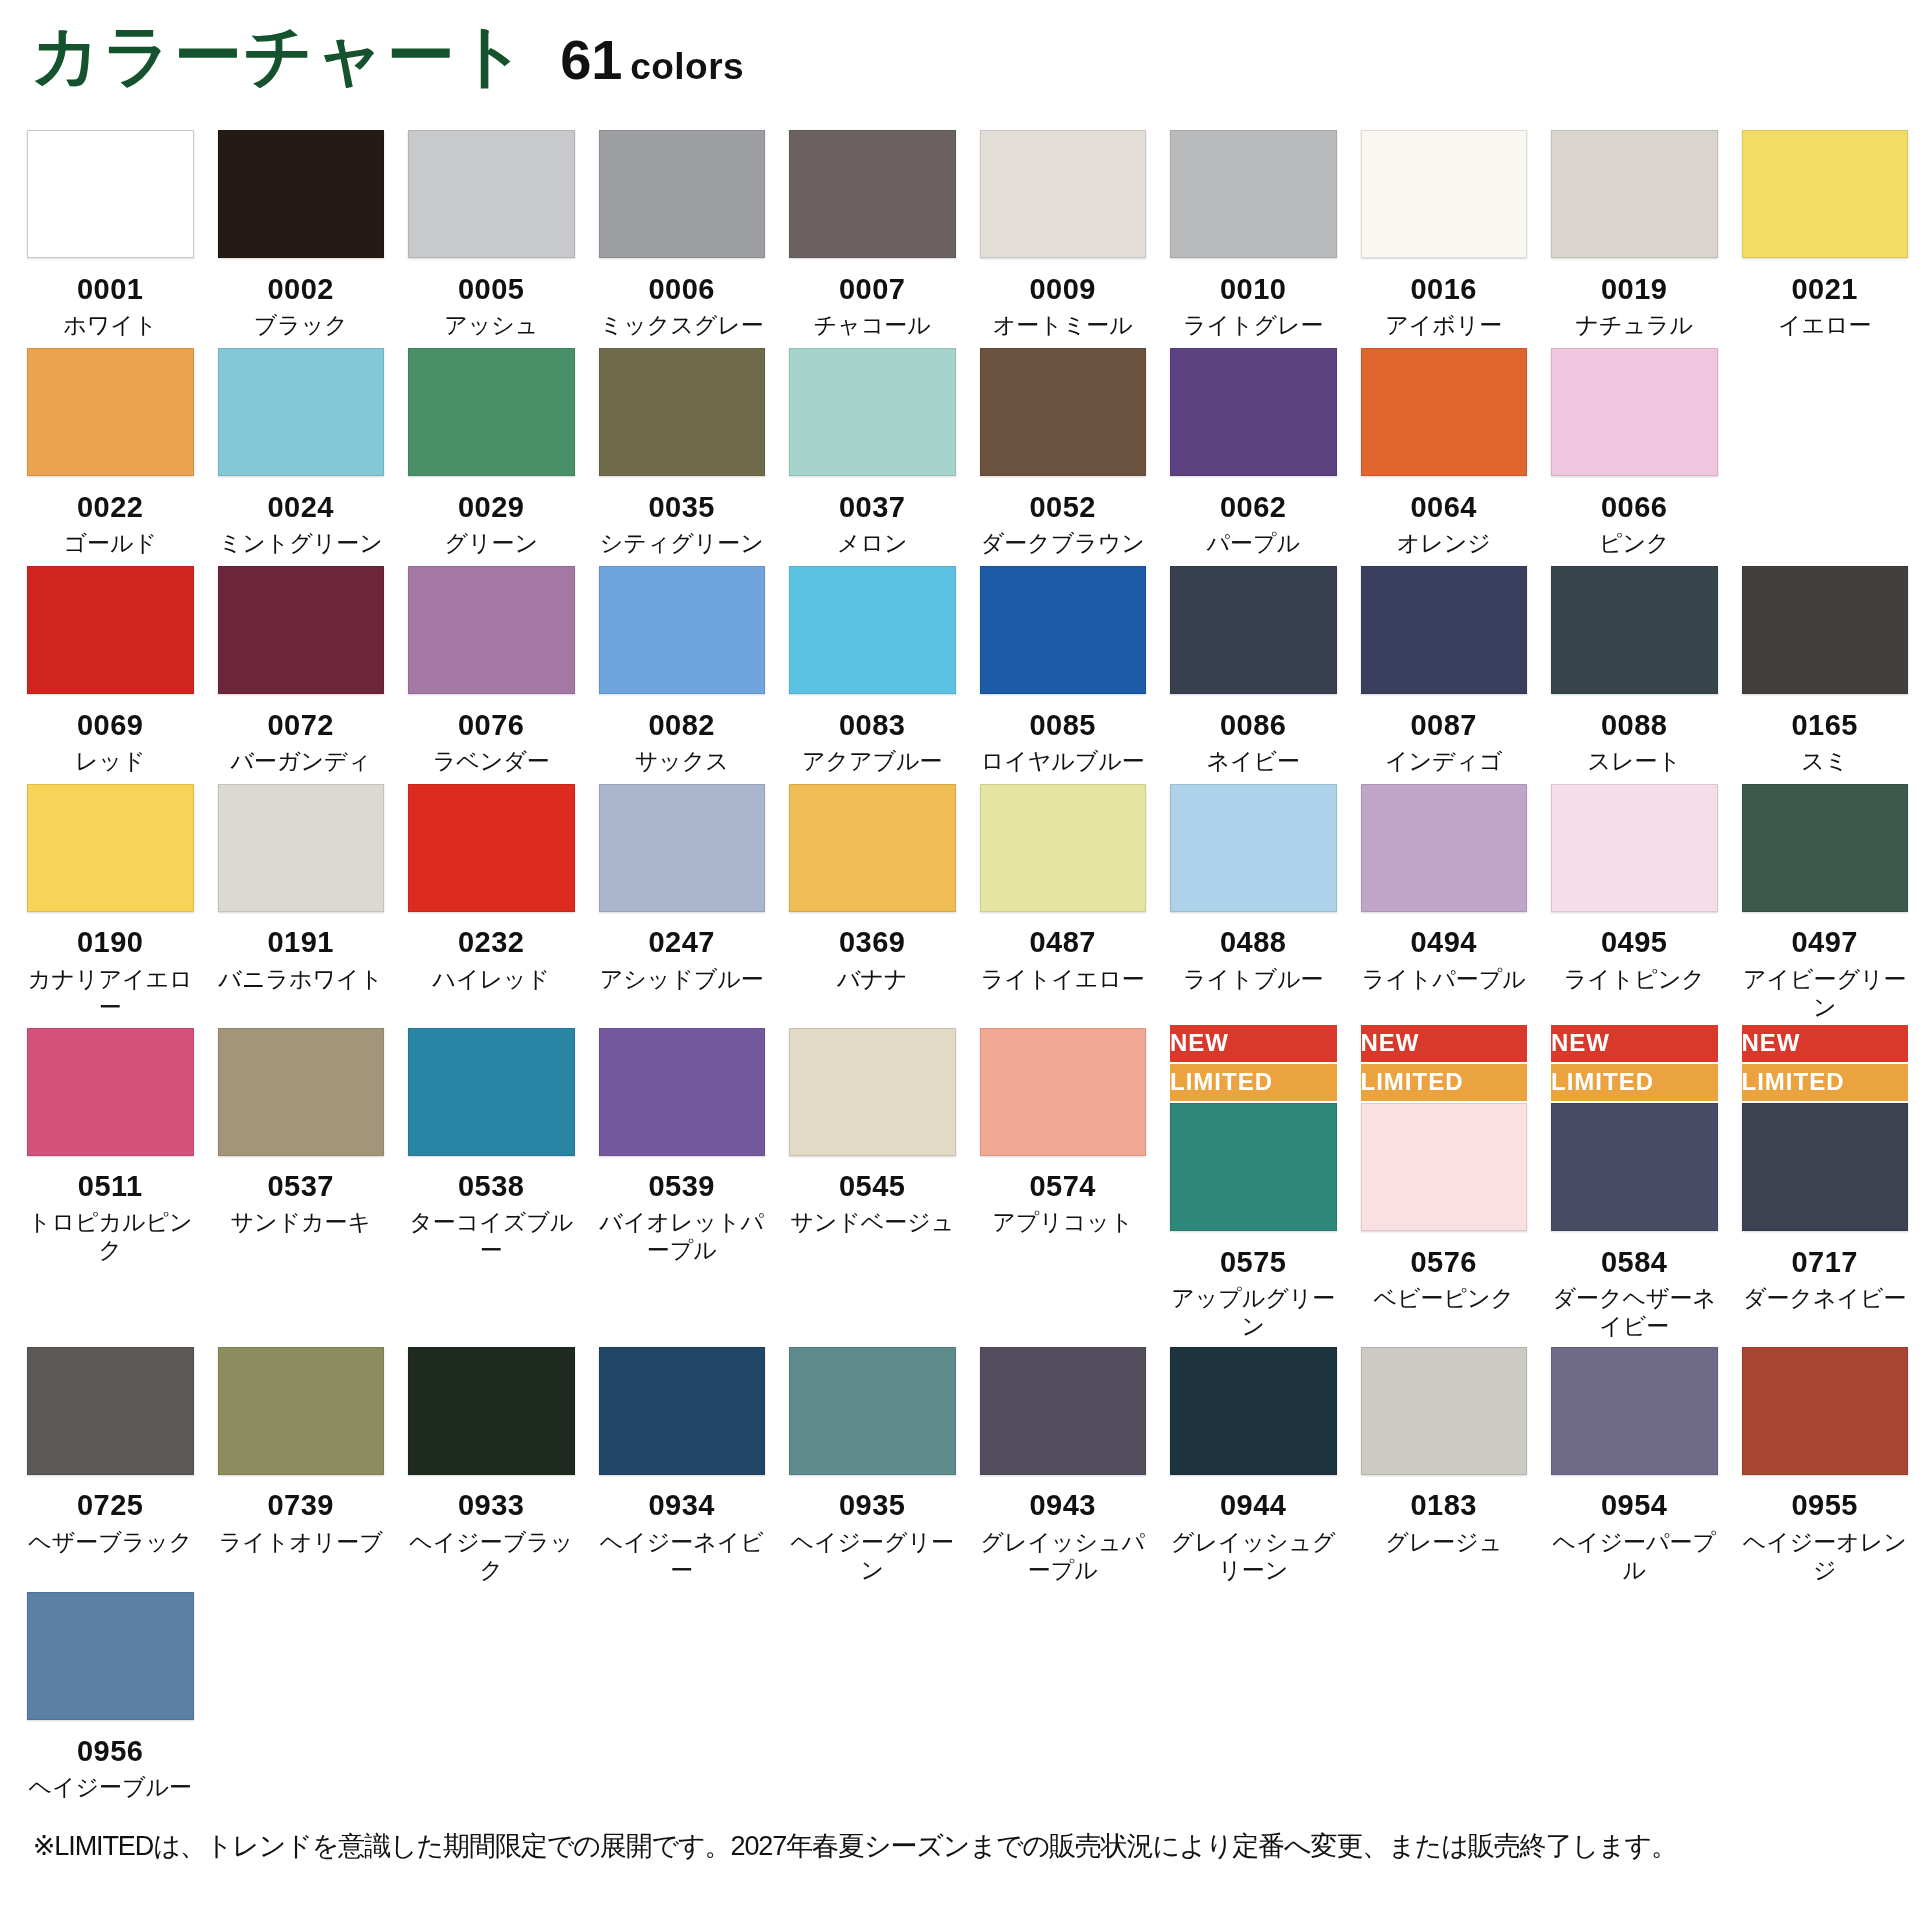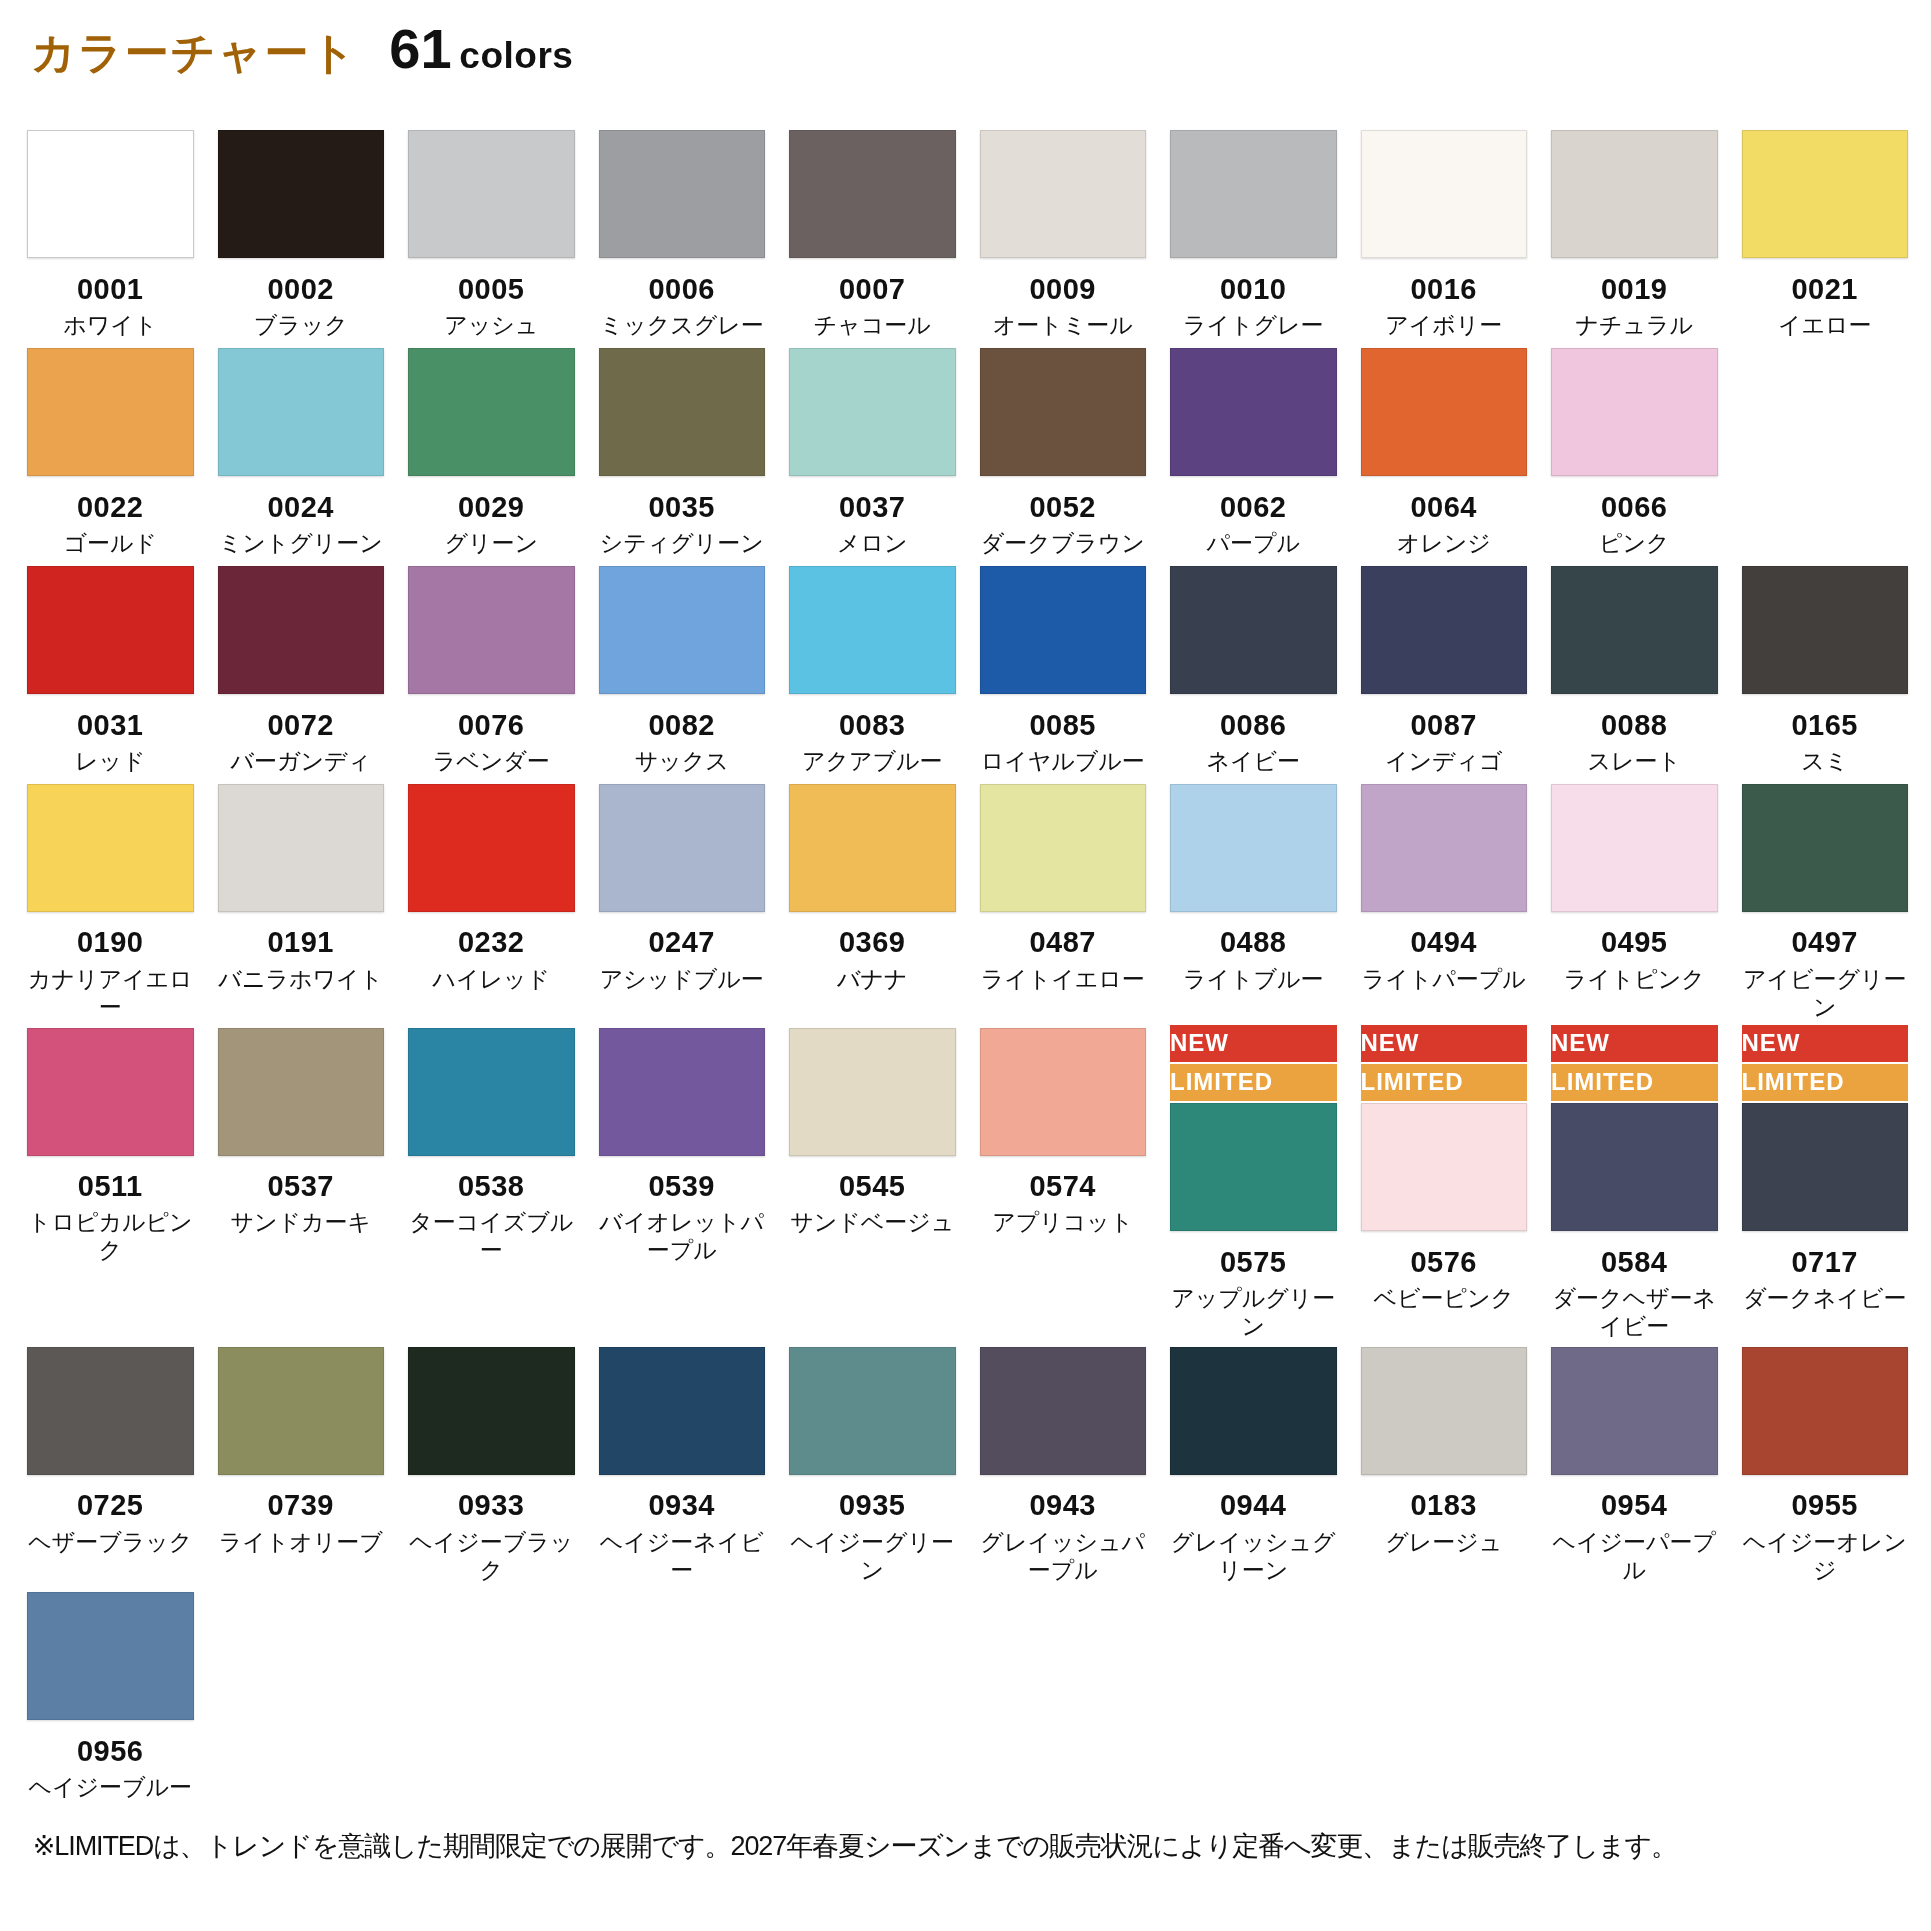--- a/index.html
+++ b/index.html
@@ -24,25 +24,25 @@
 
   
   .header {
     display: flex;
     align-items: baseline;
     gap: 0;
     height: 93px;
     padding-left: 3.9px;
   }
   .title-jp {
-    font-size: 44px;
+    font-size: 68px;
     font-weight: 700;
     letter-spacing: 1.9px;
     line-height: 1;
-    color: #a16207;
+    color: #14532d;
     white-space: nowrap;
   }
   .title-count {
     font-size: 56px;
     font-weight: 700;
     line-height: 1;
     margin-left: 32px;
     color: #111111;
   }
   .title-unit {
@@ -316,21 +316,21 @@
           <div class="code">0066</div>
           <div class="jpname">ピンク</div>
         </div>
       </div>
       <div class="grid-row r3">
         <div class="cell">
           <div class="badges"></div>
           <div class="swatch-wrap">
             <div class="swatch" style="background: rgb(207, 36, 32);"></div>
           </div>
-          <div class="code">0031</div>
+          <div class="code">0069</div>
           <div class="jpname">レッド</div>
         </div>
         <div class="cell">
           <div class="badges"></div>
           <div class="swatch-wrap">
             <div class="swatch" style="background: rgb(108, 38, 57);"></div>
           </div>
           <div class="code">0072</div>
           <div class="jpname">バーガンディ</div>
         </div>

